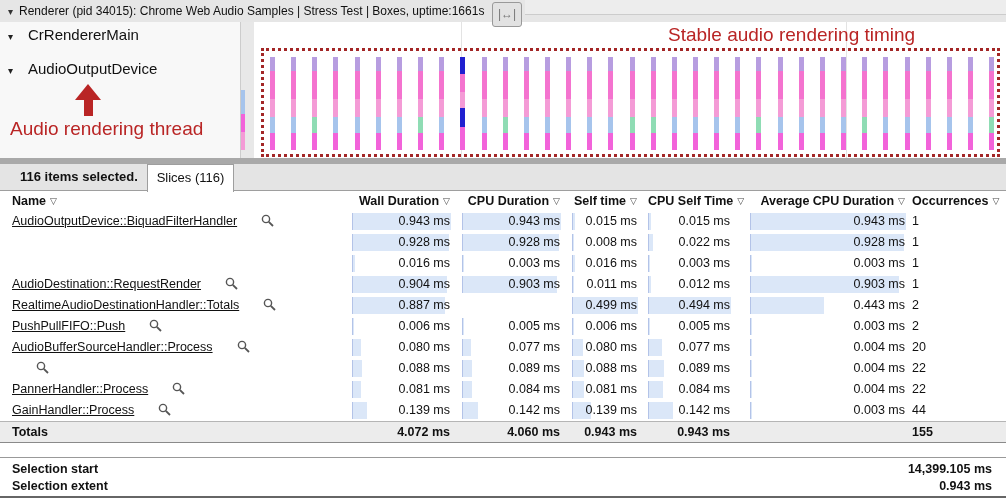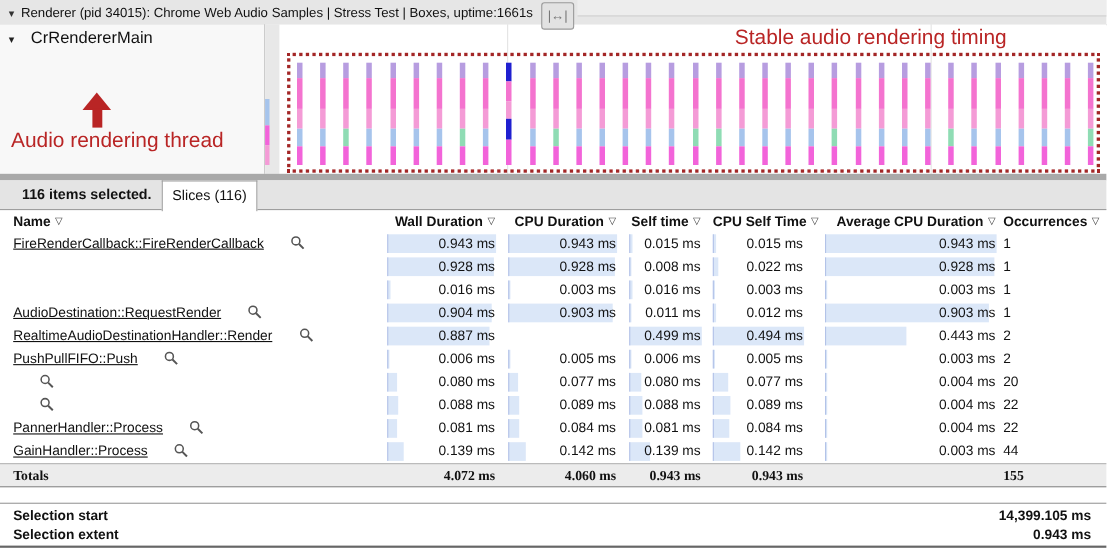--- a/index.html
+++ b/index.html
@@ -62,21 +62,21 @@
   .c-avg{left:750px;width:155px;text-align:right;}
   .c-occ{left:912px;}
   .sort-icon{font-size:9px;color:#444;margin-left:4px;vertical-align:1px;}
   .meter{position:absolute;left:0;top:2px;bottom:2px;background:#dbe7f8;
          border-left:1px solid #b3c3e8;z-index:0;}
   .cell .txt{position:relative;z-index:1;}
   .name-link{text-decoration:underline;color:#111;cursor:pointer;}
   .mag{margin-left:24px;vertical-align:-2px;cursor:pointer;}
   .totals-row{position:relative;height:20px;background:#ececec;font-weight:bold;
               border-top:1px solid #b5b5b5;border-bottom:1px solid #8a8a8a;}
-  .totals-row .cell{line-height:20px;font-size:12.5px;font-family:Liberation Serif, serif;}
+  .totals-row .cell{line-height:20px;font-size:12.5px;}
 
   
   .footer{left:0;top:457px;width:1006px;height:38px;border-top:1px solid #999;
           border-bottom:2px solid #666;background:#fff;}
   .f-row{position:absolute;left:0;width:1006px;height:17px;font-size:12.5px;font-weight:bold;}
   .f-label{position:absolute;left:12px;}
   .f-value{position:absolute;right:14px;}
 </style>
 </head>
 <body>
@@ -86,20 +86,23 @@
 </div>
 <div class="abs titlebar-ext"></div>
 <div class="abs resize-btn">
   <span>|<span>↔</span>|</span>
 </div>
 
 <div class="abs left-panel">
   <div class="track-row" style="top:4px;">
     <span class="tri">▾</span><span>CrRendererMain</span>
   </div>
+  <div class="track-row" style="top:38px;">
+    <span class="tri">▾</span><span>AudioOutputDevice</span>
+  </div>
   <div class="arrow-head"></div>
   <div class="arrow-stem"></div>
   <div class="thread-note">Audio rendering thread</div>
 </div>
 
 <div class="abs timeline">
   <div class="gutter"></div>
   <div class="gridline" style="left:220px;"></div>
   <div class="gridline" style="left:605px;"></div>
   <div class="partial-bar" id="partial-bar">
@@ -383,21 +386,21 @@
     </div>
     <div class="cell c-avg">
       <span>Average CPU Duration</span><span class="sort-icon">▽</span>
     </div>
     <div class="cell c-occ">
       <span>Occurrences</span><span class="sort-icon">▽</span>
     </div>
   </div>
   <div id="table-body">
       <div class="trow">
-        <div class="cell c-name"><span class="name-link">FireRenderCallback::FireRenderCallback</span><svg class="mag" width="13" height="13" viewBox="0 0 13 13">
+        <div class="cell c-name"><span class="name-link">AudioOutputDevice::BiquadFilterHandler</span><svg class="mag" width="13" height="13" viewBox="0 0 13 13">
             <circle cx="5" cy="5" r="3.6" fill="none" stroke="#555" stroke-width="1.4"></circle>
             <line x1="7.8" y1="7.8" x2="12" y2="12" stroke="#555" stroke-width="1.8"></line>
           </svg></div>
         <div class="cell c-wall"><div class="meter" style="width:100%"></div><span class="txt">0.943 ms</span></div>
         <div class="cell c-cpu"><div class="meter" style="width:100%"></div><span class="txt">0.943 ms</span></div>
         <div class="cell c-self"><div class="meter" style="width:3.006012024048096%"></div><span class="txt">0.015 ms</span></div>
         <div class="cell c-cpuself"><div class="meter" style="width:3.0364372469635628%"></div><span class="txt">0.015 ms</span></div>
         <div class="cell c-avg"><div class="meter" style="width:100%"></div><span class="txt">0.943 ms</span></div>
         <div class="cell c-occ">1</div>
       </div>
@@ -423,21 +426,21 @@
             <line x1="7.8" y1="7.8" x2="12" y2="12" stroke="#555" stroke-width="1.8"></line>
           </svg></div>
         <div class="cell c-wall"><div class="meter" style="width:95.864262990456%"></div><span class="txt">0.904 ms</span></div>
         <div class="cell c-cpu"><div class="meter" style="width:95.75821845174974%"></div><span class="txt">0.903 ms</span></div>
         <div class="cell c-self"><div class="meter" style="width:2.2044088176352705%"></div><span class="txt">0.011 ms</span></div>
         <div class="cell c-cpuself"><div class="meter" style="width:2.42914979757085%"></div><span class="txt">0.012 ms</span></div>
         <div class="cell c-avg"><div class="meter" style="width:95.75821845174974%"></div><span class="txt">0.903 ms</span></div>
         <div class="cell c-occ">1</div>
       </div>
       <div class="trow">
-        <div class="cell c-name"><span class="name-link">RealtimeAudioDestinationHandler::Render</span><svg class="mag" width="13" height="13" viewBox="0 0 13 13">
+        <div class="cell c-name"><span class="name-link">RealtimeAudioDestinationHandler::Totals</span><svg class="mag" width="13" height="13" viewBox="0 0 13 13">
             <circle cx="5" cy="5" r="3.6" fill="none" stroke="#555" stroke-width="1.4"></circle>
             <line x1="7.8" y1="7.8" x2="12" y2="12" stroke="#555" stroke-width="1.8"></line>
           </svg></div>
         <div class="cell c-wall"><div class="meter" style="width:94.06150583244963%"></div><span class="txt">0.887 ms</span></div>
         <div class="cell c-self"><div class="meter" style="width:100%"></div><span class="txt">0.499 ms</span></div>
         <div class="cell c-cpuself"><div class="meter" style="width:100%"></div><span class="txt">0.494 ms</span></div>
         <div class="cell c-avg"><div class="meter" style="width:46.97773064687169%"></div><span class="txt">0.443 ms</span></div>
         <div class="cell c-occ">2</div>
       </div>
       <div class="trow">
@@ -446,21 +449,21 @@
             <line x1="7.8" y1="7.8" x2="12" y2="12" stroke="#555" stroke-width="1.8"></line>
           </svg></div>
         <div class="cell c-wall"><div class="meter" style="width:0.9%"></div><span class="txt">0.006 ms</span></div>
         <div class="cell c-cpu"><div class="meter" style="width:0.9%"></div><span class="txt">0.005 ms</span></div>
         <div class="cell c-self"><div class="meter" style="width:1.2024048096192386%"></div><span class="txt">0.006 ms</span></div>
         <div class="cell c-cpuself"><div class="meter" style="width:1.0121457489878543%"></div><span class="txt">0.005 ms</span></div>
         <div class="cell c-avg"><div class="meter" style="width:0.9%"></div><span class="txt">0.003 ms</span></div>
         <div class="cell c-occ">2</div>
       </div>
       <div class="trow">
-        <div class="cell c-name"><svg class="mag" width="13" height="13" viewBox="0 0 13 13">
+        <div class="cell c-name"><span class="name-link">AudioBufferSourceHandler::Process</span><svg class="mag" width="13" height="13" viewBox="0 0 13 13">
             <circle cx="5" cy="5" r="3.6" fill="none" stroke="#555" stroke-width="1.4"></circle>
             <line x1="7.8" y1="7.8" x2="12" y2="12" stroke="#555" stroke-width="1.8"></line>
           </svg></div>
         <div class="cell c-wall"><div class="meter" style="width:8.48356309650053%"></div><span class="txt">0.080 ms</span></div>
         <div class="cell c-cpu"><div class="meter" style="width:8.16542948038176%"></div><span class="txt">0.077 ms</span></div>
         <div class="cell c-self"><div class="meter" style="width:16.03206412825651%"></div><span class="txt">0.080 ms</span></div>
         <div class="cell c-cpuself"><div class="meter" style="width:15.587044534412955%"></div><span class="txt">0.077 ms</span></div>
         <div class="cell c-avg"><div class="meter" style="width:0.9%"></div><span class="txt">0.004 ms</span></div>
         <div class="cell c-occ">20</div>
       </div>

